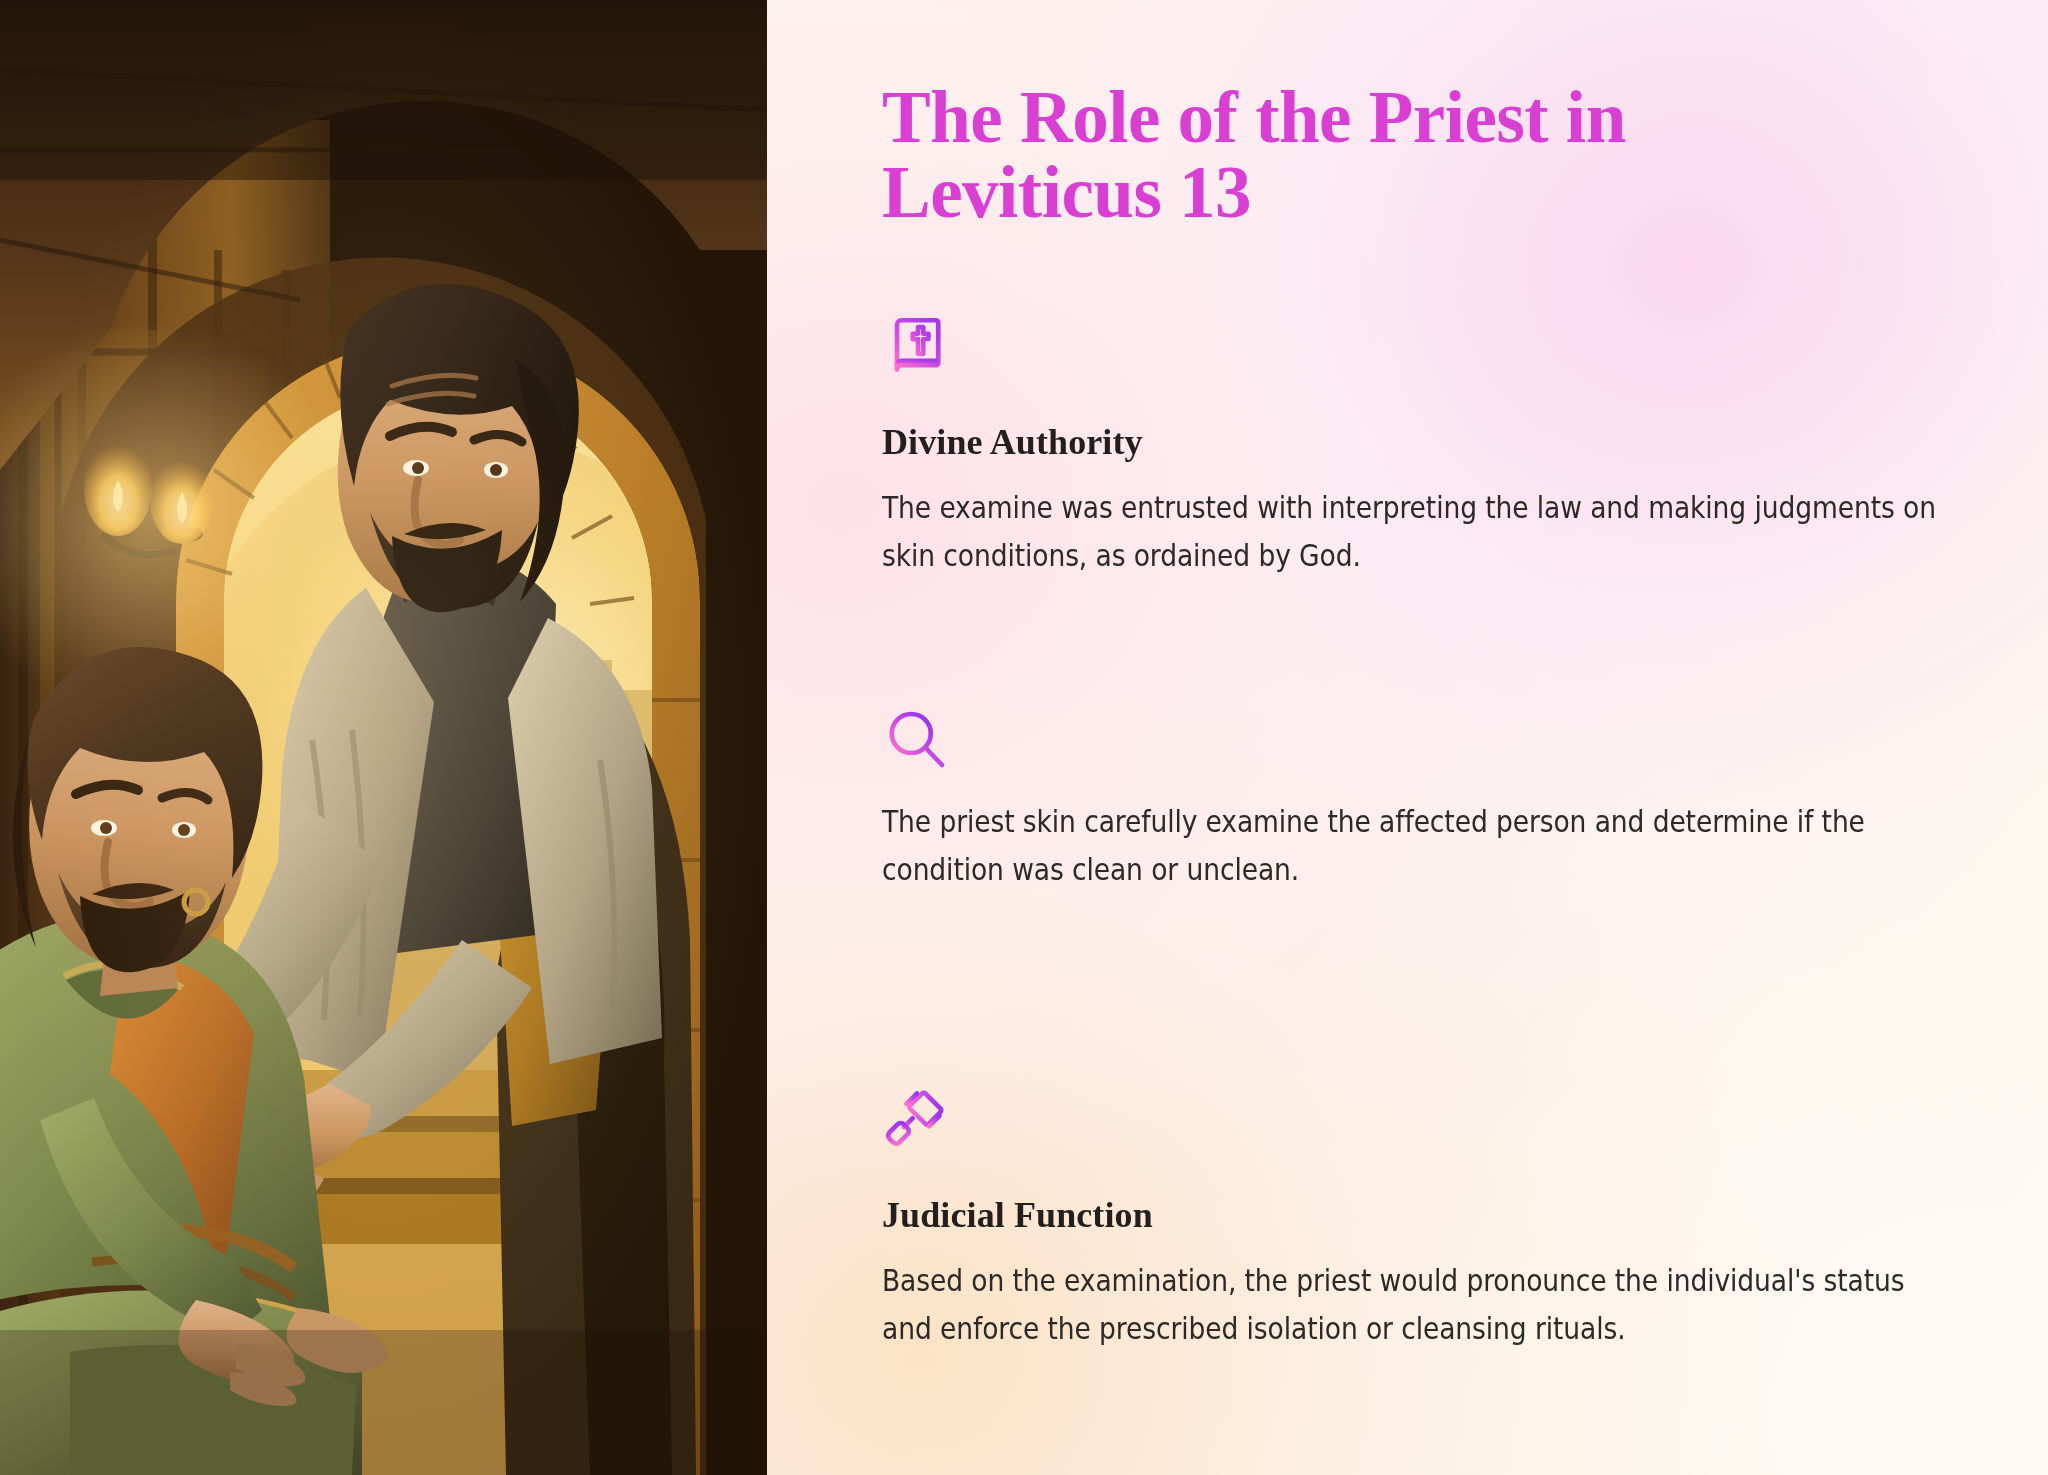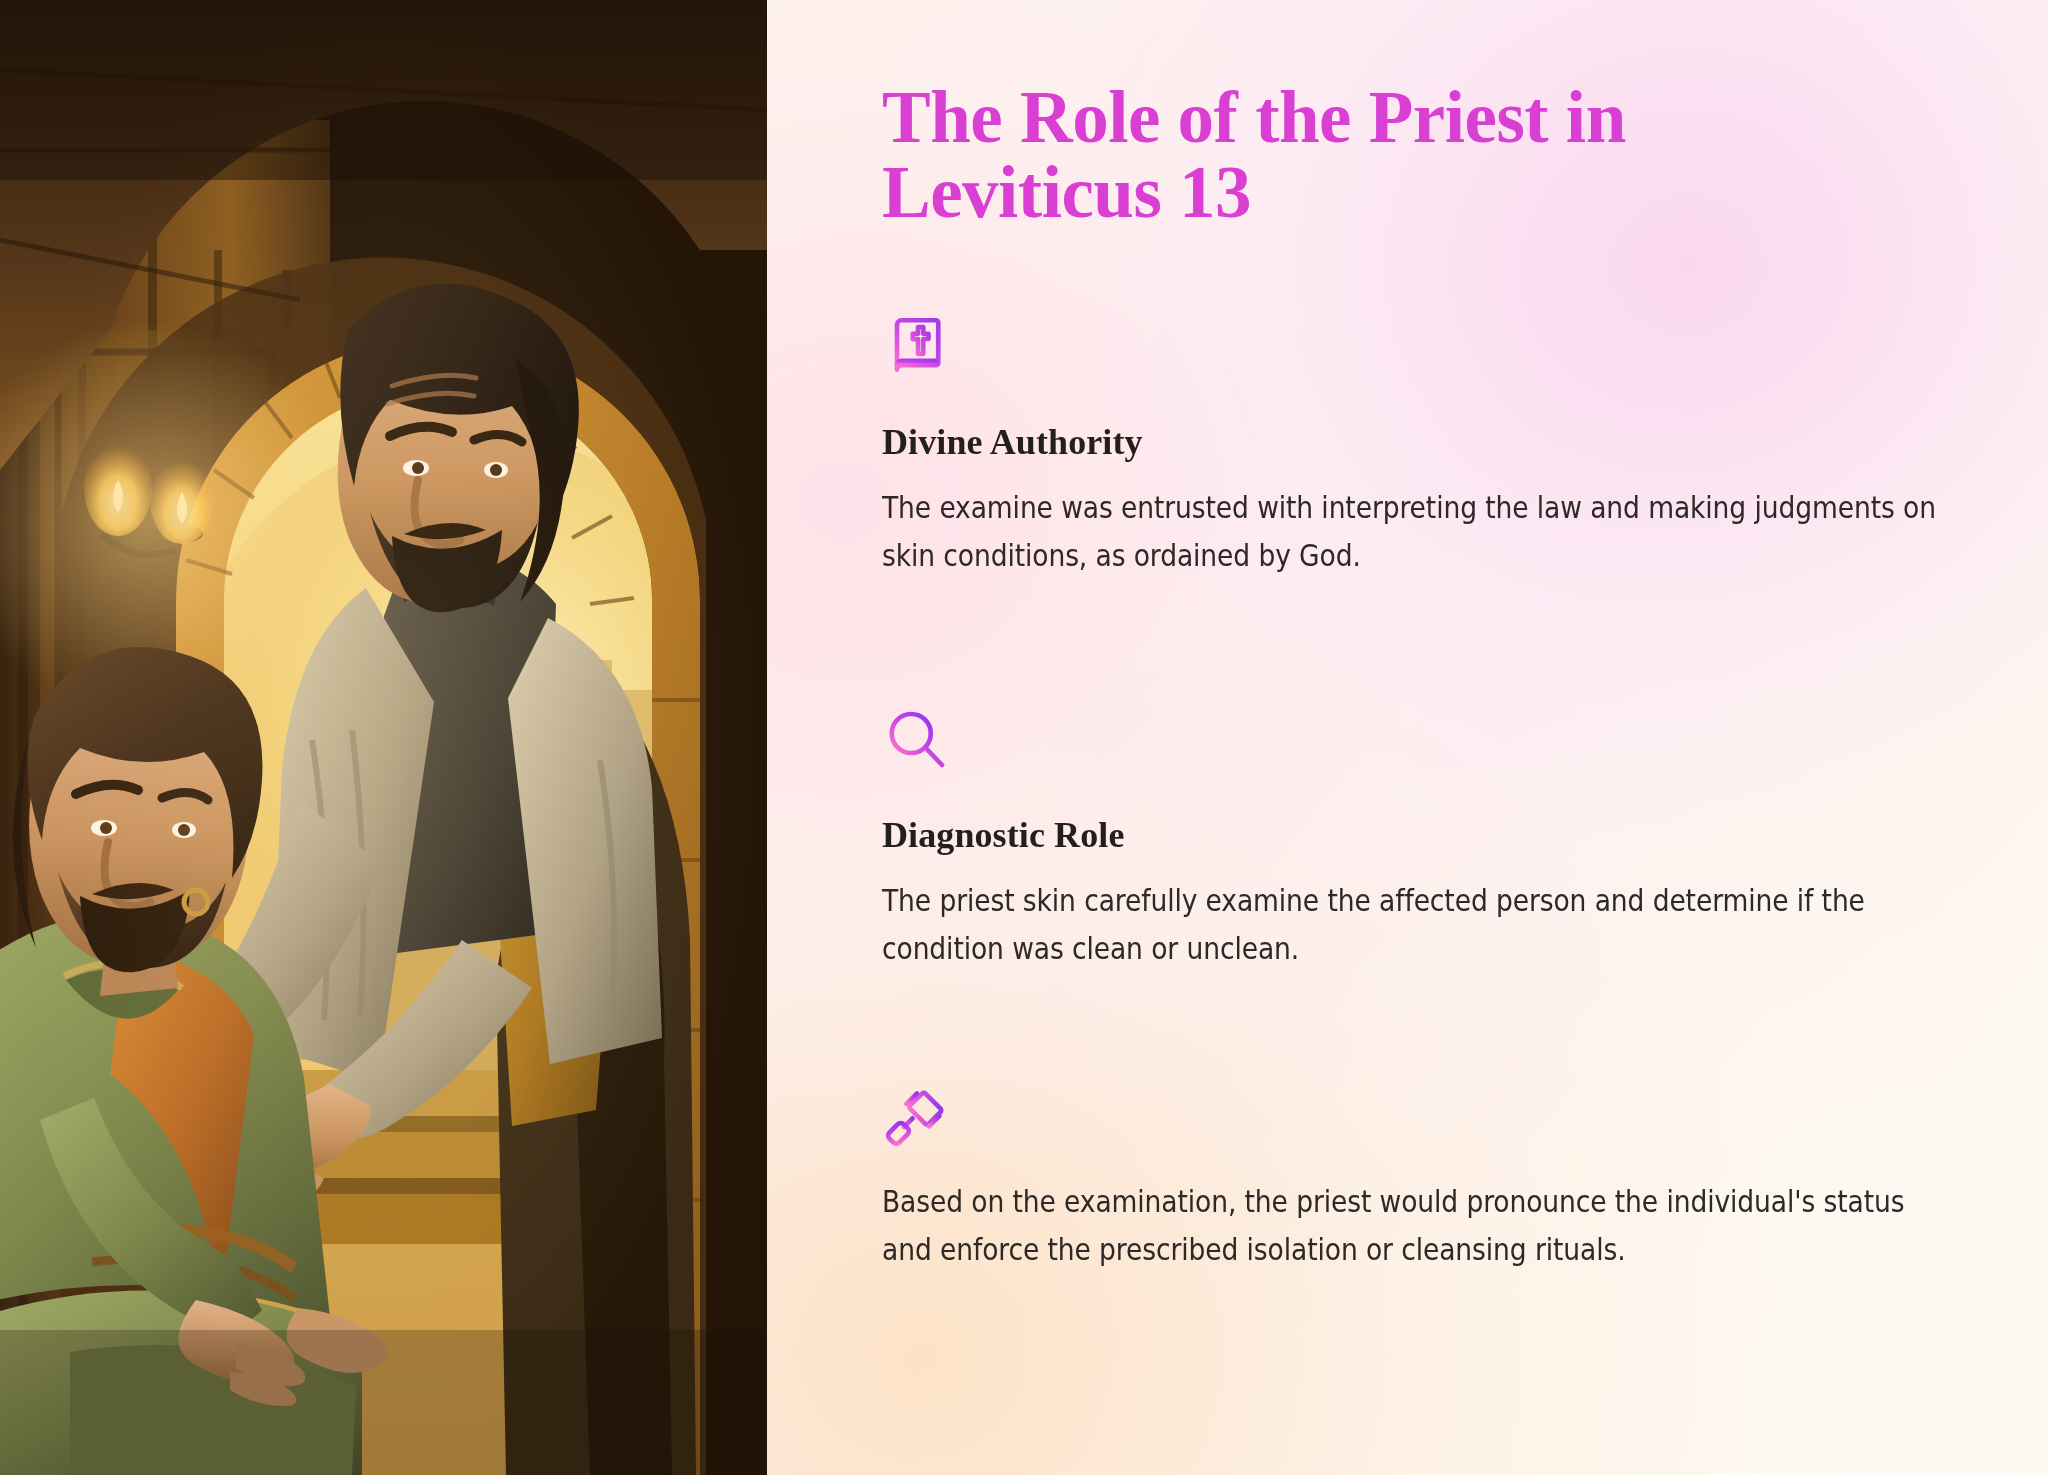--- a/index.html
+++ b/index.html
@@ -433,21 +433,20 @@
                 <stop offset="50%" stop-color="#c44ae2"></stop>
                 <stop offset="100%" stop-color="#fa6ed0"></stop>
               </linearGradient>
             </defs>
             <g stroke="url(#gradGlass)" stroke-width="3.1" stroke-linecap="round">
               <circle cx="19.5" cy="19" r="13"></circle>
               <path d="M29.2 28.8 L40 40"></path>
             </g>
           </svg>
         </span>
-        <h2 class="feature-heading">Diagnostic Role</h2>
         <p class="feature-body">The priest skin carefully examine the affected person and determine if the condition was clean or unclean.</p>
       </section>
 
       <section class="feature feature-3">
         <span class="feature-icon">
           <svg viewBox="0 0 48 48" fill="none">
             <defs>
               <linearGradient id="gradGavel" x1="0.9" y1="0.05" x2="0.08" y2="0.95">
                 <stop offset="0%" stop-color="#9a36ef"></stop>
                 <stop offset="45%" stop-color="#c44ae2"></stop>
@@ -460,19 +459,20 @@
 
               <path d="M16.3 12.6 L23.3 5.6"></path>
               <path d="M31.3 27.6 L38.3 20.6"></path>
 
               <path d="M20.4 22.2 L14.6 28"></path>
 
               <rect x="4.2" y="27.6" width="13.6" height="9.4" rx="3" transform="rotate(-45 11 32.3)"></rect>
             </g>
           </svg>
         </span>
+        <h2 class="feature-heading">Judicial Function</h2>
         <p class="feature-body">Based on the examination, the priest would pronounce the individual's status and enforce the prescribed isolation or cleansing rituals.</p>
       </section>
 
     </div>
   </div>
 
 </div>
 
 </body></html>

